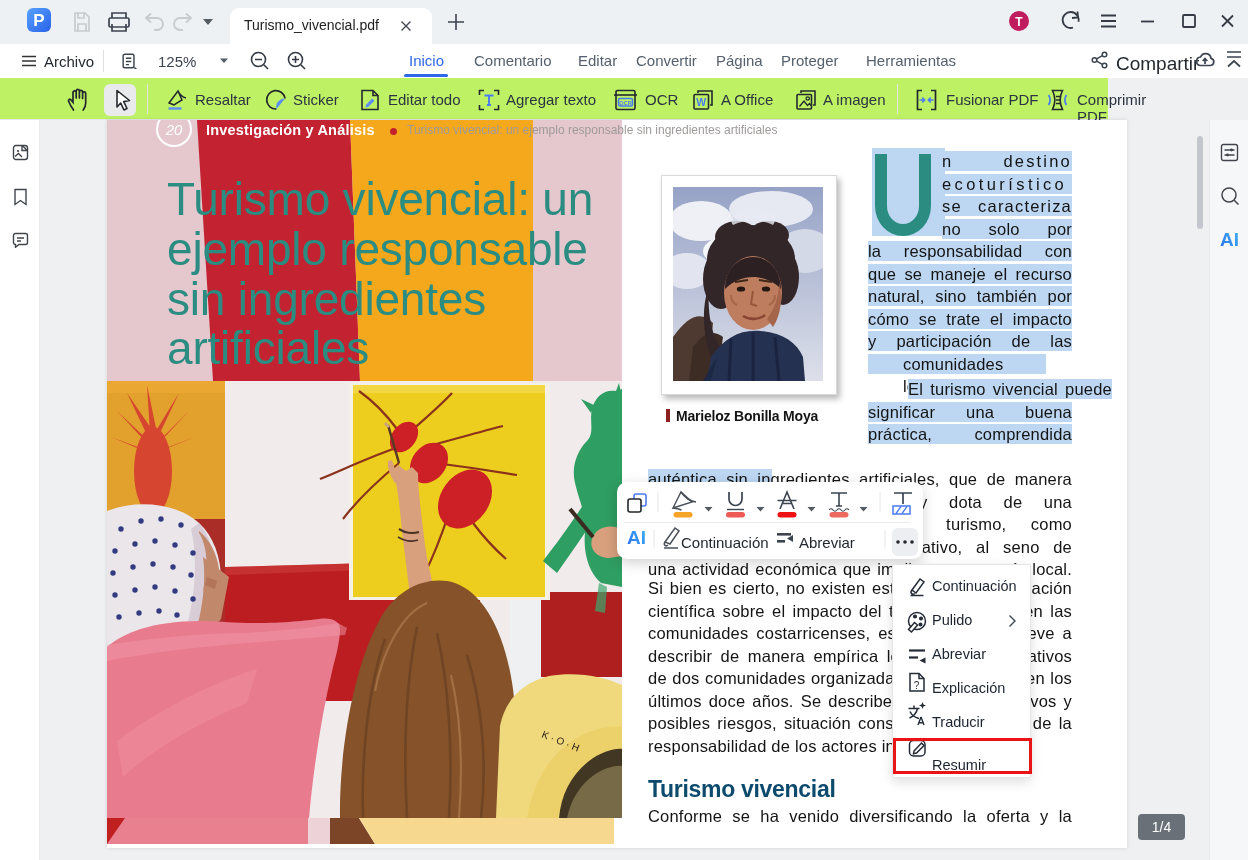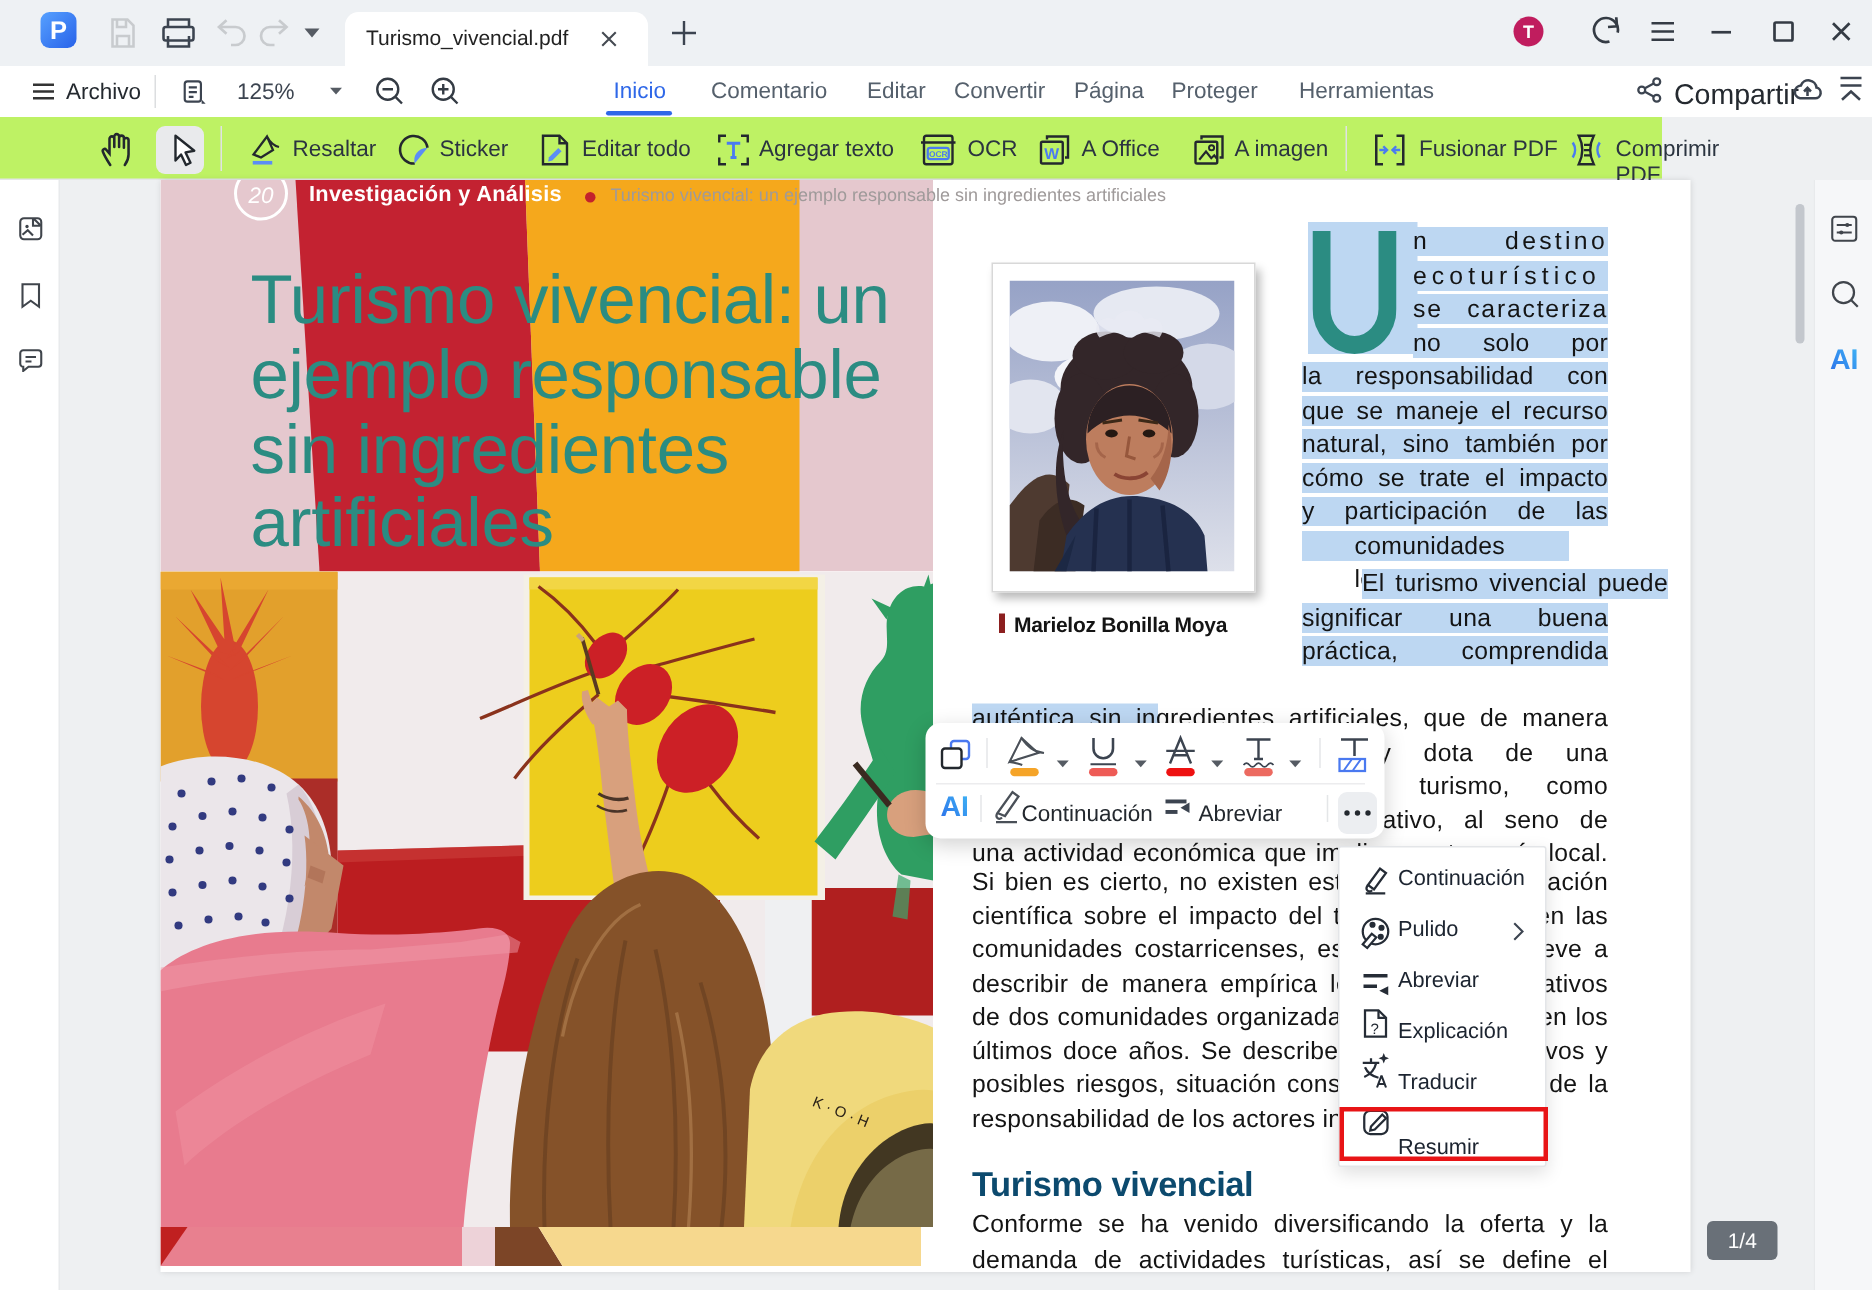--- a/index.html
+++ b/index.html
@@ -458,21 +458,20 @@
  <div class="pl" style="left:541px;top:479.5px;width:424px;">científica sobre el impacto del turismo vivencial en las</div>
  <div class="pl" style="left:541px;top:502px;width:424px;">comunidades costarricenses, este artículo se atreve a</div>
  <div class="pl" style="left:541px;top:524.5px;width:424px;">describir de manera empírica los procesos formativos</div>
  <div class="pl" style="left:541px;top:547px;width:424px;">de dos comunidades organizadas que lo realizan en los</div>
  <div class="pl" style="left:541px;top:569.5px;width:424px;">últimos doce años. Se describen los logros positivos y</div>
  <div class="pl" style="left:541px;top:592px;width:424px;">posibles riesgos, situación considerada que será de la</div>
  <div class="pl" style="left:541px;top:614.5px;width:424px;text-align-last:auto;">responsabilidad de los actores involucrados.</div>
 
  <div class="abs" style="left:541px;top:656px;font-size:23px;font-weight:bold;color:#0c4a6e;letter-spacing:-.3px;">Turismo vivencial</div>
  <div class="pl" style="left:541px;top:685px;width:424px;">Conforme se ha venido diversificando la oferta y la</div>
- <div class="pl" style="left:541px;top:708.5px;width:424px;">demanda de actividades turísticas, así se define el</div>
 </div>
 <div id="popup">
  <svg class="abs" style="left:0;top:0;" width="306" height="77" viewBox="0 0 306 77">
 
   <g fill="none">
    <rect x="17" y="12" width="12" height="12" rx="2" stroke="#4a79f0" stroke-width="1.6"></rect>
    <rect x="11" y="17" width="13" height="13" rx="2" stroke="#23282e" stroke-width="1.6" fill="#fff"></rect>
   </g>
   <path d="M41 10 v20" stroke="#e4e6e8" stroke-width="1"></path>
 

